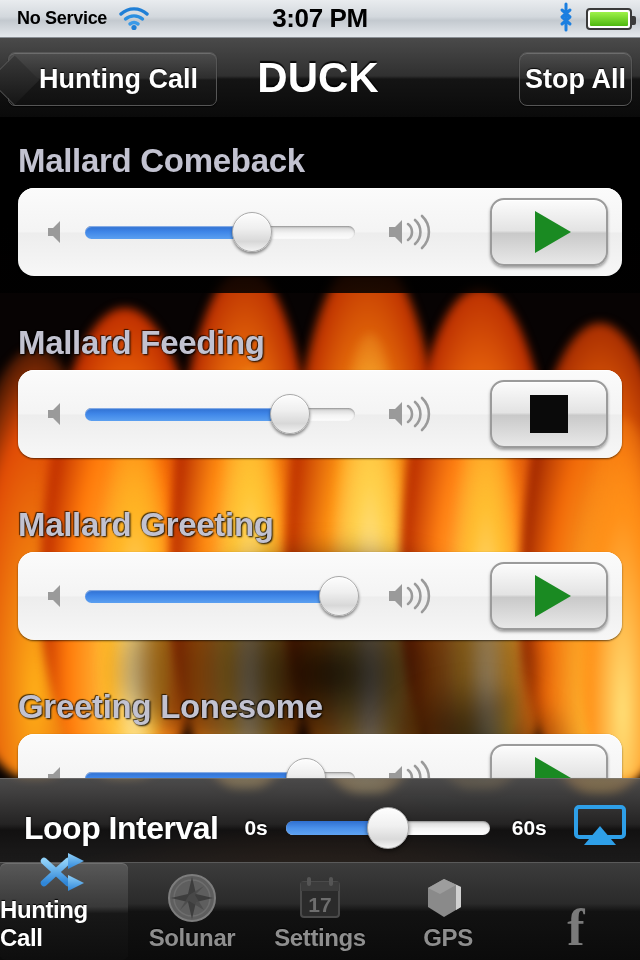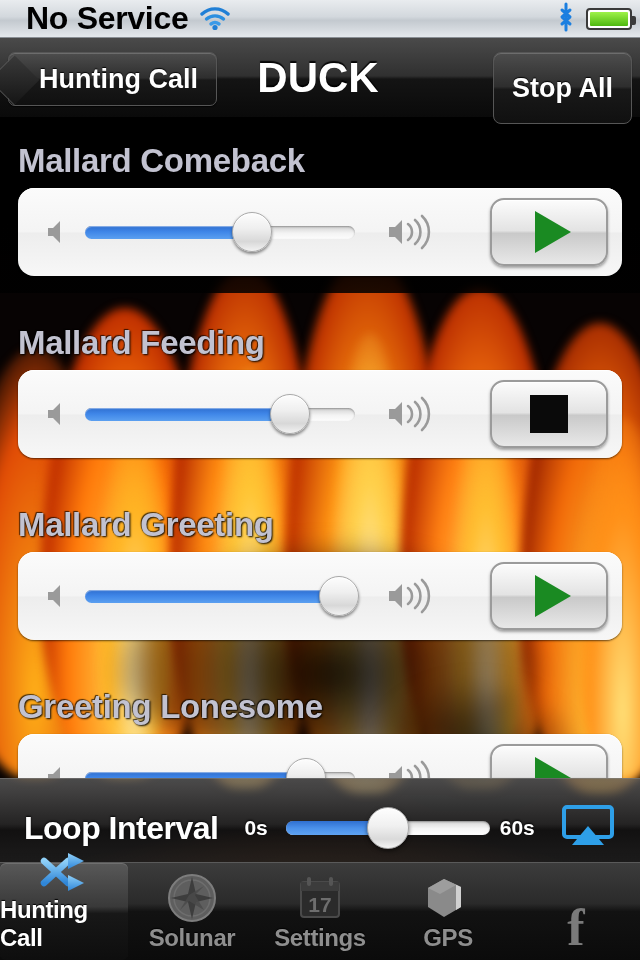--- a/index.html
+++ b/index.html
@@ -33,21 +33,21 @@
   }
 
   
   #status-bar{
     position:absolute;left:0;top:0;width:640px;height:38px;
     background:linear-gradient(#e9ecef 0%, #d3d8dd 45%, #c3c9cf 55%, #e4e8ec 100%);
     border-bottom:1px solid #8a8f95;
     display:flex; align-items:center; z-index:30;
   }
   #status-bar .carrier{
-    font-size:32px;font-weight:bold;color:#000;margin-left:26px;letter-spacing:-.3px;
+    font-size:18px;font-weight:bold;color:#000;margin-left:17px;letter-spacing:-.3px;
   }
   .wifi-ico{ margin-left:12px; display:flex; align-items:flex-end; }
   #status-bar .clock{
     position:absolute;left:0;width:640px;text-align:center;
     font-size:26px;font-weight:bold;color:#000;letter-spacing:-.4px;
   }
   #status-bar .right{ position:absolute; right:8px; display:flex; align-items:center; gap:10px; }
   .batt{
     width:46px;height:22px;border:2px solid #3a3a3a;border-radius:4px;position:relative;background:#fff;
   }
@@ -81,21 +81,21 @@
     text-shadow:0 -1px 1px rgba(0,0,0,.9);
   }
   #back-button .arrow{
     position:absolute;left:-13px;top:9px;width:36px;height:36px;
     background:linear-gradient(135deg,#3a3a3a,#151515);
     border-left:1px solid #565656;border-bottom:1px solid #565656;
     transform:rotate(45deg); border-radius:0 0 0 6px;
   }
   #back-button .lbl{ position:relative; z-index:2; }
   #stopall-button{
-    position:absolute;right:8px;top:14px;height:72px;padding:0 18px;
+    position:absolute;right:8px;top:14px;height:54px;padding:0 5px;
     display:flex;align-items:center;
     background:linear-gradient(#4d4d4d 0%, #2e2e2e 48%, #191919 52%, #101010 100%);
     border:1px solid #565656;border-radius:8px;
     box-shadow:inset 0 1px 0 rgba(255,255,255,.18), 0 1px 1px rgba(0,0,0,.7);
     color:#fff;font-size:27px;font-weight:bold;text-shadow:0 -1px 1px rgba(0,0,0,.9);
   }
 
   
   #call-list{ position:absolute;left:0;top:118px;width:640px;height:660px;z-index:10;overflow:hidden; }
   .call-row{ position:absolute; left:0; width:640px; height:182px; }
@@ -155,21 +155,21 @@
     border-top:1px solid rgba(160,160,160,.55);
     border-bottom:1px solid rgba(0,0,0,.85);
     display:flex;align-items:center;
   }
   #loop-title{
     margin-left:24px;font-size:32px;font-weight:bold;color:#fff;
     text-shadow:0 -1px 2px rgba(0,0,0,.9);letter-spacing:-.5px;
   }
   .loop-minmax{ font-size:21px;font-weight:bold;color:#fff;text-shadow:0 -1px 2px rgba(0,0,0,.95); }
   #loop-min{ margin-left:26px; }
-  #loop-max{ margin-left:10px; }
+  #loop-max{ margin-left:22px; }
   #loop-slider{ position:relative;margin-left:18px;width:204px;height:22px; }
   #loop-slider .track{
     position:absolute;left:0;top:4px;width:204px;height:14px;border-radius:7px;
     background:linear-gradient(#d5d5d5,#f5f5f5 55%,#fefefe);
     box-shadow:inset 0 1px 2px rgba(0,0,0,.35);
   }
   #loop-slider .fill{
     position:absolute;left:0;top:4px;height:14px;border-radius:7px;
     background:linear-gradient(#2f6fd0,#4a90ea 50%,#5fa3f2);
   }
@@ -229,20 +229,21 @@
 <div id="status-bar">
   <span class="carrier">No Service</span>
   <span class="wifi-ico">
     <svg width="30" height="24" viewBox="0 0 30 24">
       <path d="M2 7 A19 19 0 0 1 28 7" stroke="#1f7fd6" stroke-width="3.4" fill="none" stroke-linecap="round"></path>
       <path d="M6.5 12 A13 13 0 0 1 23.5 12" stroke="#2b8fe0" stroke-width="3.4" fill="none" stroke-linecap="round"></path>
       <path d="M11 17 A7 7 0 0 1 19 17" stroke="#3a9ae8" stroke-width="3.4" fill="none" stroke-linecap="round"></path>
       <circle cx="15" cy="20.5" r="2.6" fill="#1f7fd6"></circle>
     </svg>
   </span>
+  <span class="clock">3:07 PM</span>
   <span class="right">
     <span>
       <svg width="20" height="30" viewBox="0 0 20 30">
         <path d="M6 8 L14 15 L6 22 M10 2 L10 28 M14 8 L6 15 L14 22" stroke="#1b7fe0" stroke-width="3" fill="none" stroke-linejoin="round" stroke-linecap="round"></path>
       </svg>
     </span>
     <span class="batt">
         <i></i>
       </span>
   </span>

